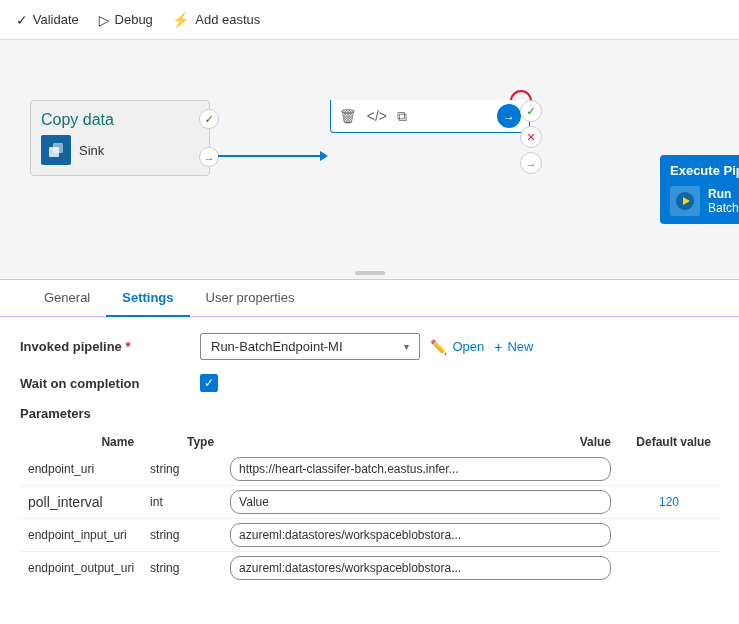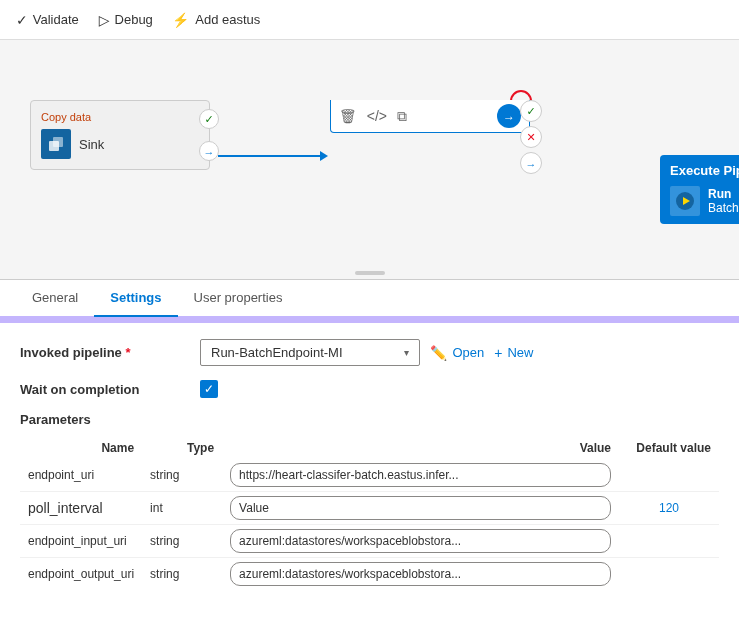--- a/index.html
+++ b/index.html
@@ -30,21 +30,21 @@
     
     .copy-data-node {
       position: absolute;
       left: 30px; top: 55px;
       width: 180px;
       background: #f0f0f0;
       border: 1px solid #ccc;
       border-radius: 4px;
       padding: 10px;
     }
-    .node-title { font-size: 11px; color: #c2410c; margin-bottom: 6px; }
+    .node-title { font-size: 16px; color: #0f766e; margin-bottom: 6px; }
     .node-body { display: flex; align-items: center; gap: 8px; }
     .node-icon-copy {
       width: 30px; height: 30px;
       background: #1464a0;
       border-radius: 2px;
       display: flex; align-items: center; justify-content: center;
       color: white; font-size: 16px;
     }
     .node-label { font-size: 13px; font-weight: 500; }
 
@@ -151,22 +151,22 @@
     
     .bottom-panel {
       padding: 0;
       height: 384px;
       overflow: auto;
     }
 
     
     .tabs {
       display: flex; gap: 0;
-      border-bottom: 7px solid #c4b5fd;
-      padding: 0 16px;
+      border-bottom: 1px solid #c4b5fd;
+      padding: 0 28px;
     }
     .tab {
       padding: 10px 16px;
       cursor: pointer;
       font-size: 13px;
       color: #555;
       border-bottom: 2px solid transparent;
       margin-bottom: -1px;
     }
     .tab.active {

